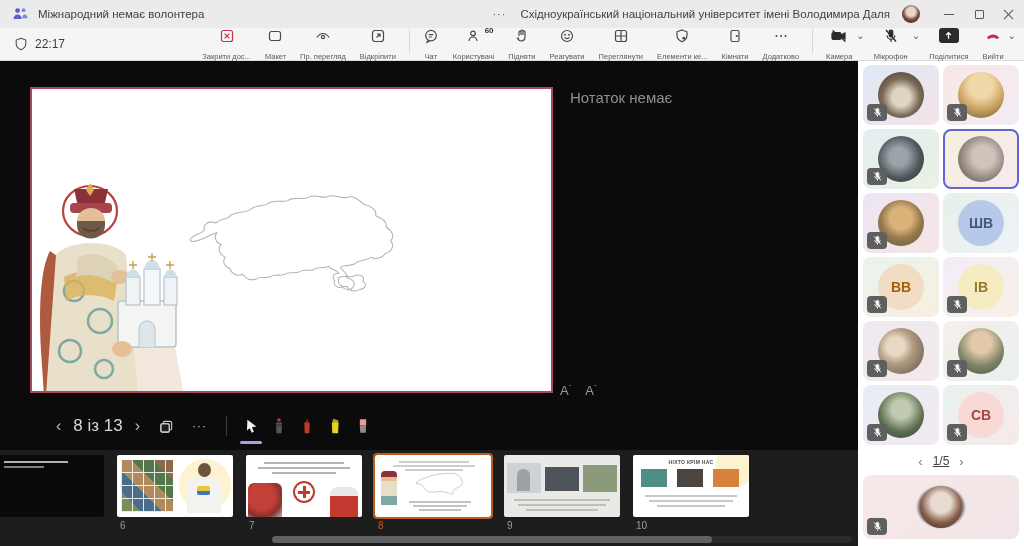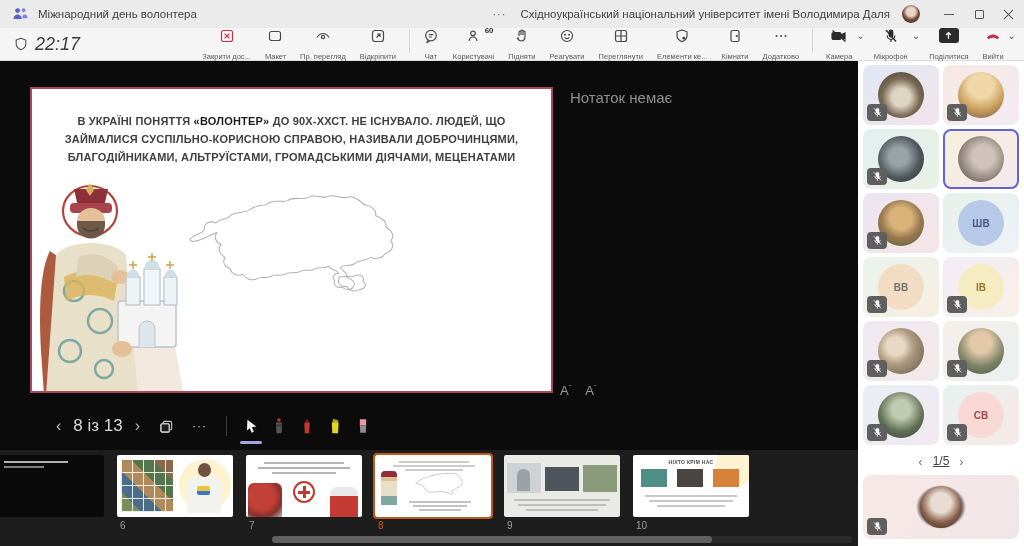--- a/index.html
+++ b/index.html
@@ -20,21 +20,21 @@
   .wb-min { width:10px; height:1px; background:#5a5a5a; }
   .wb-max { width:9px; height:9px; border:1px solid #5a5a5a; border-radius:1px; }
   .wb-close { position:relative; width:10px; height:10px; }
   .wb-close::before,.wb-close::after { content:""; position:absolute; left:4px; top:-1px; width:1px; height:13px; background:#5a5a5a; }
   .wb-close::before { transform:rotate(45deg);} .wb-close::after { transform:rotate(-45deg);}
 
   
   .mtoolbar { height:33px; background:#f5f5f5; border-bottom:1px solid #dcdcdc;
               display:flex; align-items:center; padding:0 6px 0 14px; }
   .timer-wrap { display:flex; align-items:center; gap:7px; }
-  .timer { font-size:18px; color:#3b3b3b;font-style:italic; }
+  .timer { font-size:12px; color:#3b3b3b; }
   .tb-btns { margin-left:auto; display:flex; align-items:flex-start; gap:0; }
   .tb-btn { display:flex; flex-direction:column; align-items:center; gap:8px; padding:1px 7px; cursor:default; }
   .tb-ic { height:16px; display:flex; align-items:center; justify-content:center; position:relative; }
   .tb-lb { font-size:7.5px; color:#585858; white-space:nowrap; margin-top:0px; }
   .badge60 { position:absolute; top:-2px; right:-12px; font-size:8px; font-weight:bold; color:#333; }
   .vsep-t { width:1px; height:24px; background:#d6d6d6; margin:2px 6px 0 6px; }
   .chev { font-size:10px; color:#5a5a5a; margin:3px 2px 0 -3px; }
   .share-ic { width:20px; height:15px; background:#2b2b2b; border-radius:3px; display:flex; align-items:center; justify-content:center; }
   .devgrp { display:flex; align-items:flex-start; }
 
@@ -131,38 +131,38 @@
   .t11a { position:absolute; left:8px; top:14px; width:44px; height:32px; background:linear-gradient(120deg,#c8d4e0 0 40%,#b05a3a 40% 55%,#7a8e9a 55%); }
   .t11b { position:absolute; right:8px; top:14px; width:44px; height:32px; background:linear-gradient(100deg,#aeb6ba 0 60%,#8a949a 60%); }
 
   
   .sidebar { width:166px; height:485px; background:#ffffff; padding:4px 5px; display:flex; flex-direction:column; }
   .pgrid { display:grid; grid-template-columns:1fr 1fr; gap:4px; }
   .tile { height:60px; border-radius:8px; position:relative; overflow:hidden; }
   .tile.active { border:2px solid #6264d6; }
   .pav { position:absolute; left:50%; top:50%; transform:translate(-50%,-50%); width:46px; height:46px; border-radius:50%; }
   .iav { position:absolute; left:50%; top:50%; transform:translate(-50%,-50%); width:46px; height:46px; border-radius:50%;
-         display:flex; align-items:center; justify-content:center; font-size:10px; font-weight:bold; }
+         display:flex; align-items:center; justify-content:center; font-size:14px; font-weight:bold; }
   .mbadge { position:absolute; left:4px; bottom:4px; width:20px; height:17px; background:#5f5f5f;
             border-radius:4px; display:flex; align-items:center; justify-content:center; }
   .t1 { background:linear-gradient(135deg,#dfe9f5,#f3e3ea);} .t2 { background:linear-gradient(135deg,#f7e8e3,#f3ecf5);}
   .t3 { background:linear-gradient(135deg,#e3eef0,#eaf2e3);} .t4 { background:linear-gradient(135deg,#f6f0dc,#f5e9ef);}
   .t5 { background:linear-gradient(135deg,#ece5f3,#f5e6e6);} .t6 { background:linear-gradient(135deg,#e7f0ea,#eef2f7);}
   .t7t { background:linear-gradient(135deg,#eaf3ee,#f7efe0);} .t8t { background:linear-gradient(135deg,#f3ecf7,#f7f0e8);}
   .t9t { background:linear-gradient(135deg,#efe9f2,#f2e9e9);} .t10t { background:linear-gradient(135deg,#f5efe9,#eaf0f2);}
   .t11t { background:linear-gradient(135deg,#e9edf5,#f2e9f0);} .t12t { background:linear-gradient(135deg,#e8f2f0,#f7e9e9);}
   .a1 { background:radial-gradient(circle at 50% 55%, #ded4c2 0 26%, #7a6a55 55%, #41372b 100%);}
   .a2 { background:radial-gradient(circle at 50% 30%, #f0d7a8 0 30%, #caa25f 60%, #6e5844 100%);}
   .a3 { background:radial-gradient(circle at 45% 45%, #9aa4a8 0 25%, #4e565c 60%, #23282c 100%);}
   .a4 { background:radial-gradient(circle at 55% 45%, #cfc3bb 0 30%, #8d8279 65%, #55504b 100%);}
   .a5 { background:radial-gradient(circle at 50% 40%, #d9b37a 0 30%, #9a7a4e 55%, #4e5e3a 100%);}
   .a9 { background:radial-gradient(circle at 38% 40%, #e8d9c5 0 22%, #b09a80 45%, #5c5248 100%);}
   .a10 { background:radial-gradient(circle at 50% 32%, #e4c9a8 0 26%, #7d8568 60%, #4c5440 100%);}
   .a11 { background:radial-gradient(circle at 50% 38%, #c2cbb2 0 24%, #5f7050 60%, #2f3d46 100%);}
-  .i-shv { background:#b7c9e8; color:#41597f; } .i-vv { background:#f2ddc4; color:#737373; }
+  .i-shv { background:#b7c9e8; color:#41597f; } .i-vv { background:#f2ddc4; color:#a16207; }
   .i-iv { background:#f6ecc2; color:#95772e; } .i-sv { background:#f8d9d6; color:#a04848; }
   .pgn { height:24px; display:flex; align-items:center; justify-content:center; gap:10px; margin-top:4px; }
   .pgn .pch { color:#7a7a7a; font-size:13px; } .pgn .ptxt { color:#424242; font-size:12px;text-decoration:underline; }
   .selftile { margin-top:2px; height:64px; border-radius:8px; position:relative; overflow:hidden;
               background:linear-gradient(135deg,#f7e9e7,#f2e5e8); }
   .splash { position:absolute; left:50%; top:50%; transform:translate(-50%,-50%); width:66px; height:58px;
             background:radial-gradient(closest-side, #1b1b1b 50%, rgba(27,27,27,.5) 66%, transparent 76%);
             display:flex; align-items:center; justify-content:center; }
   .aself { width:42px; height:42px; border-radius:50%;
            background:radial-gradient(circle at 50% 40%, #e8dcd2 0 30%, #8a5f4a 60%, #2a211c 100%); }
@@ -176,21 +176,21 @@
 
   <div class="titlebar">
     <span class="teams-ic">
       <svg viewBox="0 0 16 16" width="16" height="16">
           <circle cx="5.6" cy="4.6" r="2.4" fill="#5b5fc7"></circle>
           <circle cx="11.6" cy="4.2" r="1.9" fill="#7b83eb"></circle>
           <path d="M1.5 13c0-3 2-4.6 4.1-4.6S9.7 10 9.7 13z" fill="#5b5fc7"></path>
           <path d="M10.2 12.2c.2-2.4 1.1-3.6 2.6-3.6 1.5 0 2.7 1.4 2.7 3.6z" fill="#7b83eb"></path>
         </svg>
     </span>
-    <span class="app-title">Міжнародний день волонтера</span>
+    <span class="app-title">Міжнародний немає волонтера</span>
     <div class="tb-right">
       <span class="org-dots">···</span>
       <span class="org-name">Східноукраїнський національний університет імені Володимира Даля</span>
       <span class="tb-avatar"></span>
       <span class="winbtn">
           <span class="wb-min"></span>
         </span>
       <span class="winbtn">
           <span class="wb-max"></span>
         </span>
@@ -370,21 +370,20 @@
         </div>
         <span class="chev">⌄</span>
       </div>
     </div>
   </div>
 
   <div class="main">
     <div class="stage">
 
       <div class="slide">
-        <div class="s-para1"><span>В УКРАЇНІ ПОНЯТТЯ </span><span class="xb">«ВОЛОНТЕР»</span><span> ДО 90Х-ХХСТ. НЕ ІСНУВАЛО. ЛЮДЕЙ, ЩО ЗАЙМАЛИСЯ СУСПІЛЬНО-КОРИСНОЮ СПРАВОЮ, НАЗИВАЛИ ДОБРОЧИНЦЯМИ, БЛАГОДІЙНИКАМИ, АЛЬТРУЇСТАМИ, ГРОМАДСЬКИМИ ДІЯЧАМИ, МЕЦЕНАТАМИ</span></div>
 
         <svg class="mapsvg" viewBox="0 0 300 160" fill="none" stroke="#b3b3b3" stroke-width="1.3">
           <path d="M10 76 C14 68 24 70 28 63 C26 57 34 51 42 55 C50 48 57 52 61 45 C72 40 78 43 86 38 C93 31 104 35 108 30 C117 25 126 30 132 27 C141 21 150 27 158 23 C167 18 176 25 182 22 C191 18 198 25 206 23 C215 20 222 27 228 32 C237 34 244 39 242 46 C250 49 257 53 255 60 C263 65 266 72 261 77 C266 84 262 91 254 93 C251 99 242 101 236 98 C229 103 220 101 216 106 C209 110 202 106 198 111 C202 116 208 118 206 123 C213 125 218 130 214 135 C211 140 204 139 200 135 C194 137 188 132 191 127 C186 122 191 117 196 118 C193 113 186 114 183 109 C176 113 169 109 165 113 C158 116 151 112 147 116 C140 119 133 115 129 119 C122 122 115 118 111 122 C104 125 97 121 93 125 C86 128 79 124 76 119 C69 122 62 119 60 112 C53 110 50 103 54 98 C47 94 44 87 49 82 C42 79 39 72 44 67 C34 70 13 83 10 76 Z"></path>
           <path d="M196 123 C203 120 210 124 216 121 C223 118 229 123 226 128 C232 131 229 138 222 138 C217 142 209 140 206 134 C200 136 194 131 196 126 Z"></path>
         </svg>
 
         <svg class="prince" viewBox="0 0 160 214">
           <ellipse cx="56" cy="30" rx="27" ry="25" fill="none" stroke="#b5443c" stroke-width="2.2"></ellipse>
           <path d="M60 214 L150 214 L140 160 L70 150 Z" fill="#caa27a" opacity=".25"></path>
           <path d="M16 70 C8 84 4 118 7 170 L10 214 L30 214 L30 80 Z" fill="#ad5a3e"></path>

